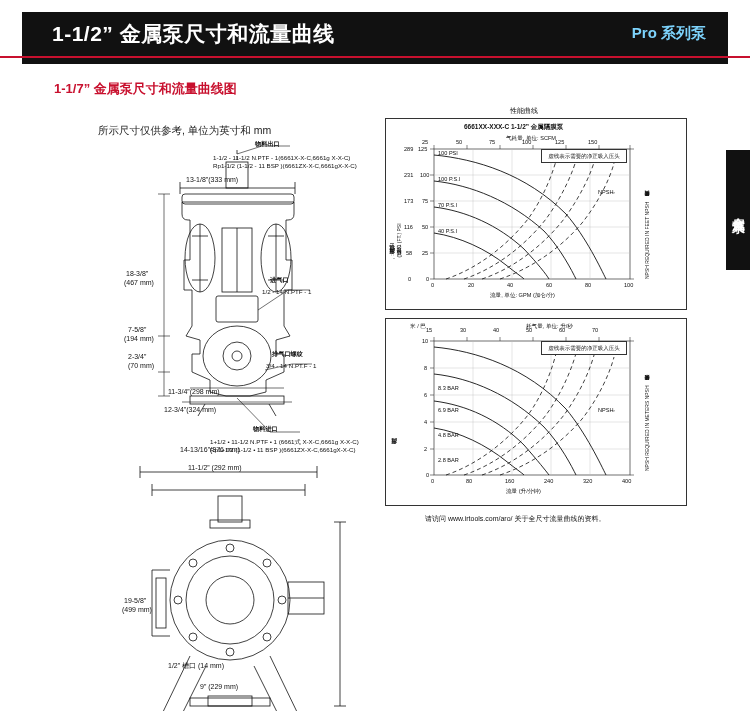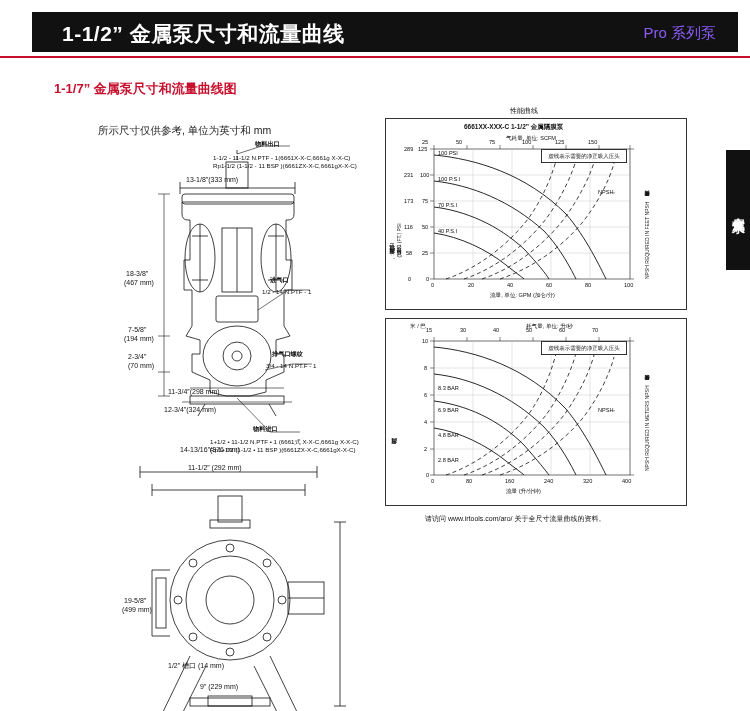--- a/index.html
+++ b/index.html
@@ -6,30 +6,30 @@
   body{
     width:750px;height:711px;
     background:#ffffff;
     font-family:"Liberation Sans", sans-serif;
     color:#111;
     position:relative;
     overflow:hidden;
   }
   
   .header{
-    position:absolute;left:32px;top:12px;width:706px;height:40px;
+    position:absolute;left:22px;top:12px;width:706px;height:52px;
     background:#111111;
   }
   .header .title{
     position:absolute;left:30px;top:8px;
     color:#ffffff;font-size:21px;font-weight:bold;letter-spacing:.5px;
   }
   .header .series{
     position:absolute;right:22px;top:12px;
-    color:#8b5cf6;font-size:15px;font-weight:normal;
+    color:#7dd3fc;font-size:15px;font-weight:bold;
   }
   .header-rule{
     position:absolute;left:0;top:56px;width:750px;height:2px;background:#c8102e;
   }
   
   .side-tab{
     position:absolute;right:0;top:150px;width:24px;height:120px;
     background:#111;color:#fff;
     writing-mode:vertical-rl;text-orientation:upright;
     font-size:13px;font-weight:bold;letter-spacing:2px;

